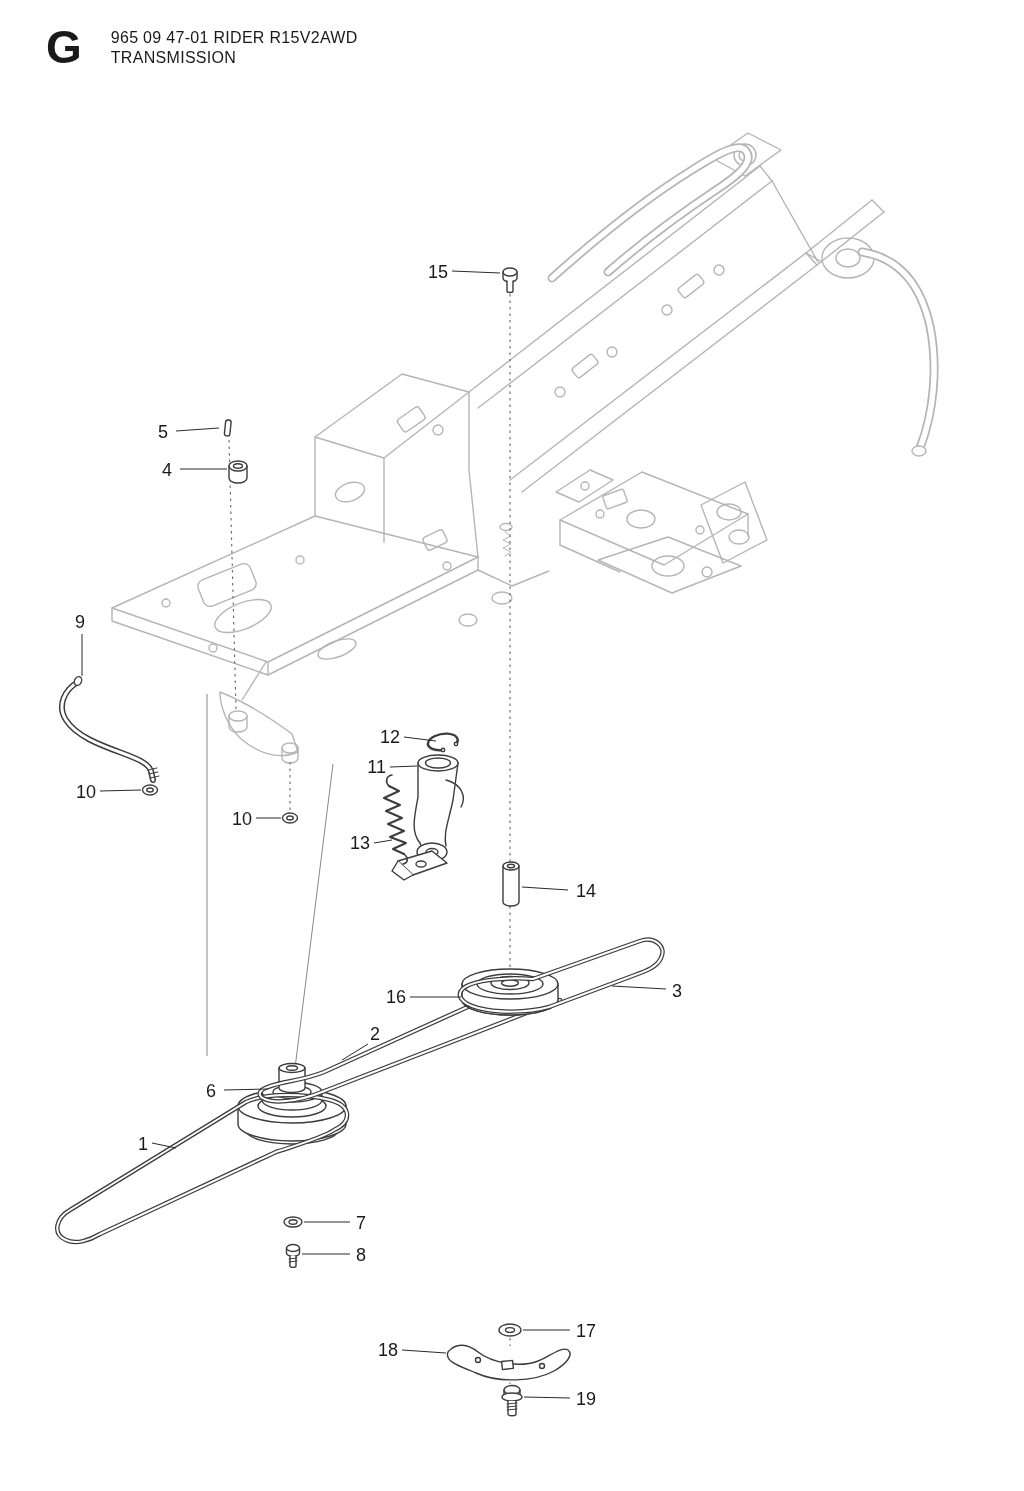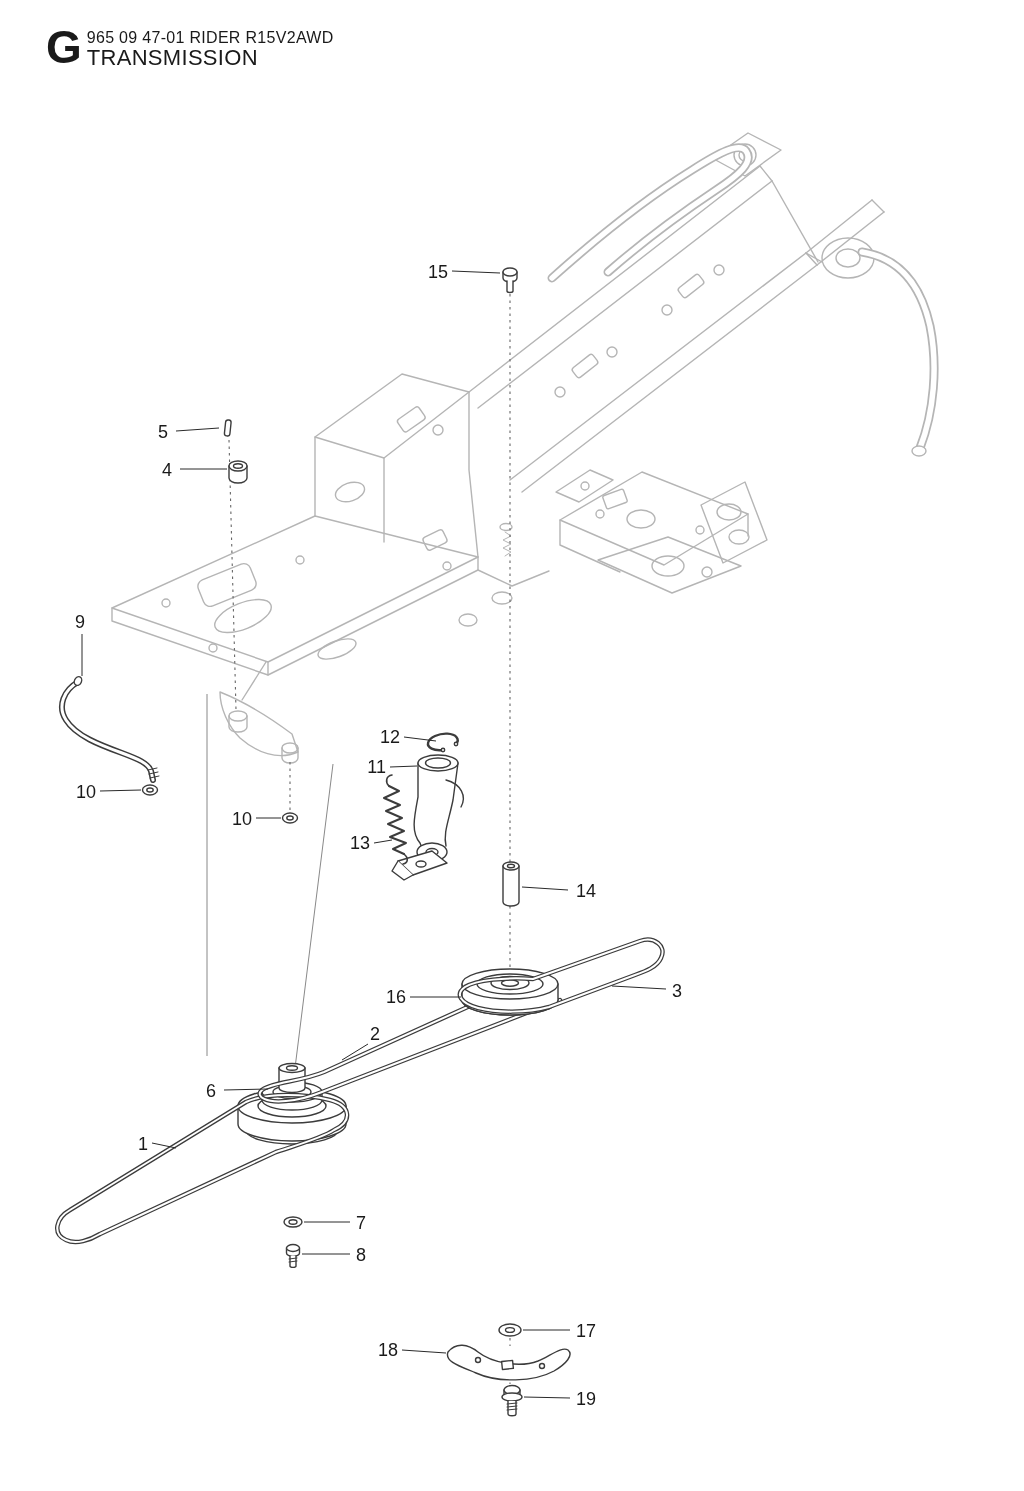--- a/index.html
+++ b/index.html
@@ -1,22 +1,22 @@
 <!DOCTYPE html>
 <html><head>
 <meta charset="utf-8">
 <style>
   html,body{margin:0;padding:0;background:#fff;}
   .page{position:relative;width:1024px;height:1491px;background:#fff;overflow:hidden;
         font-family:"Liberation Sans",sans-serif;color:#1a1a1a;}
   .hdr{position:absolute;left:46px;top:24px;display:flex;align-items:flex-start;}
   .hdr .letter{font-size:46px;font-weight:bold;line-height:46px;letter-spacing:-1px;}
-  .hdr .titles{margin-left:6px;padding-top:4px;}
+  .hdr .titles{margin-left:30px;padding-top:4px;}
   .hdr .t1{font-size:16px;line-height:20px;letter-spacing:.3px;}
-  .hdr .t2{font-size:22px;line-height:20px;letter-spacing:.3px;}
+  .hdr .t2{font-size:16px;line-height:20px;letter-spacing:.3px;}
   svg{position:absolute;left:0;top:0;}
   text.co{font-family:"Liberation Sans",sans-serif;font-size:18px;fill:#1a1a1a;}
 </style>
 </head>
 <body>
 
 <div class="page">
 
   <div class="hdr">
     <div class="letter">G</div>

